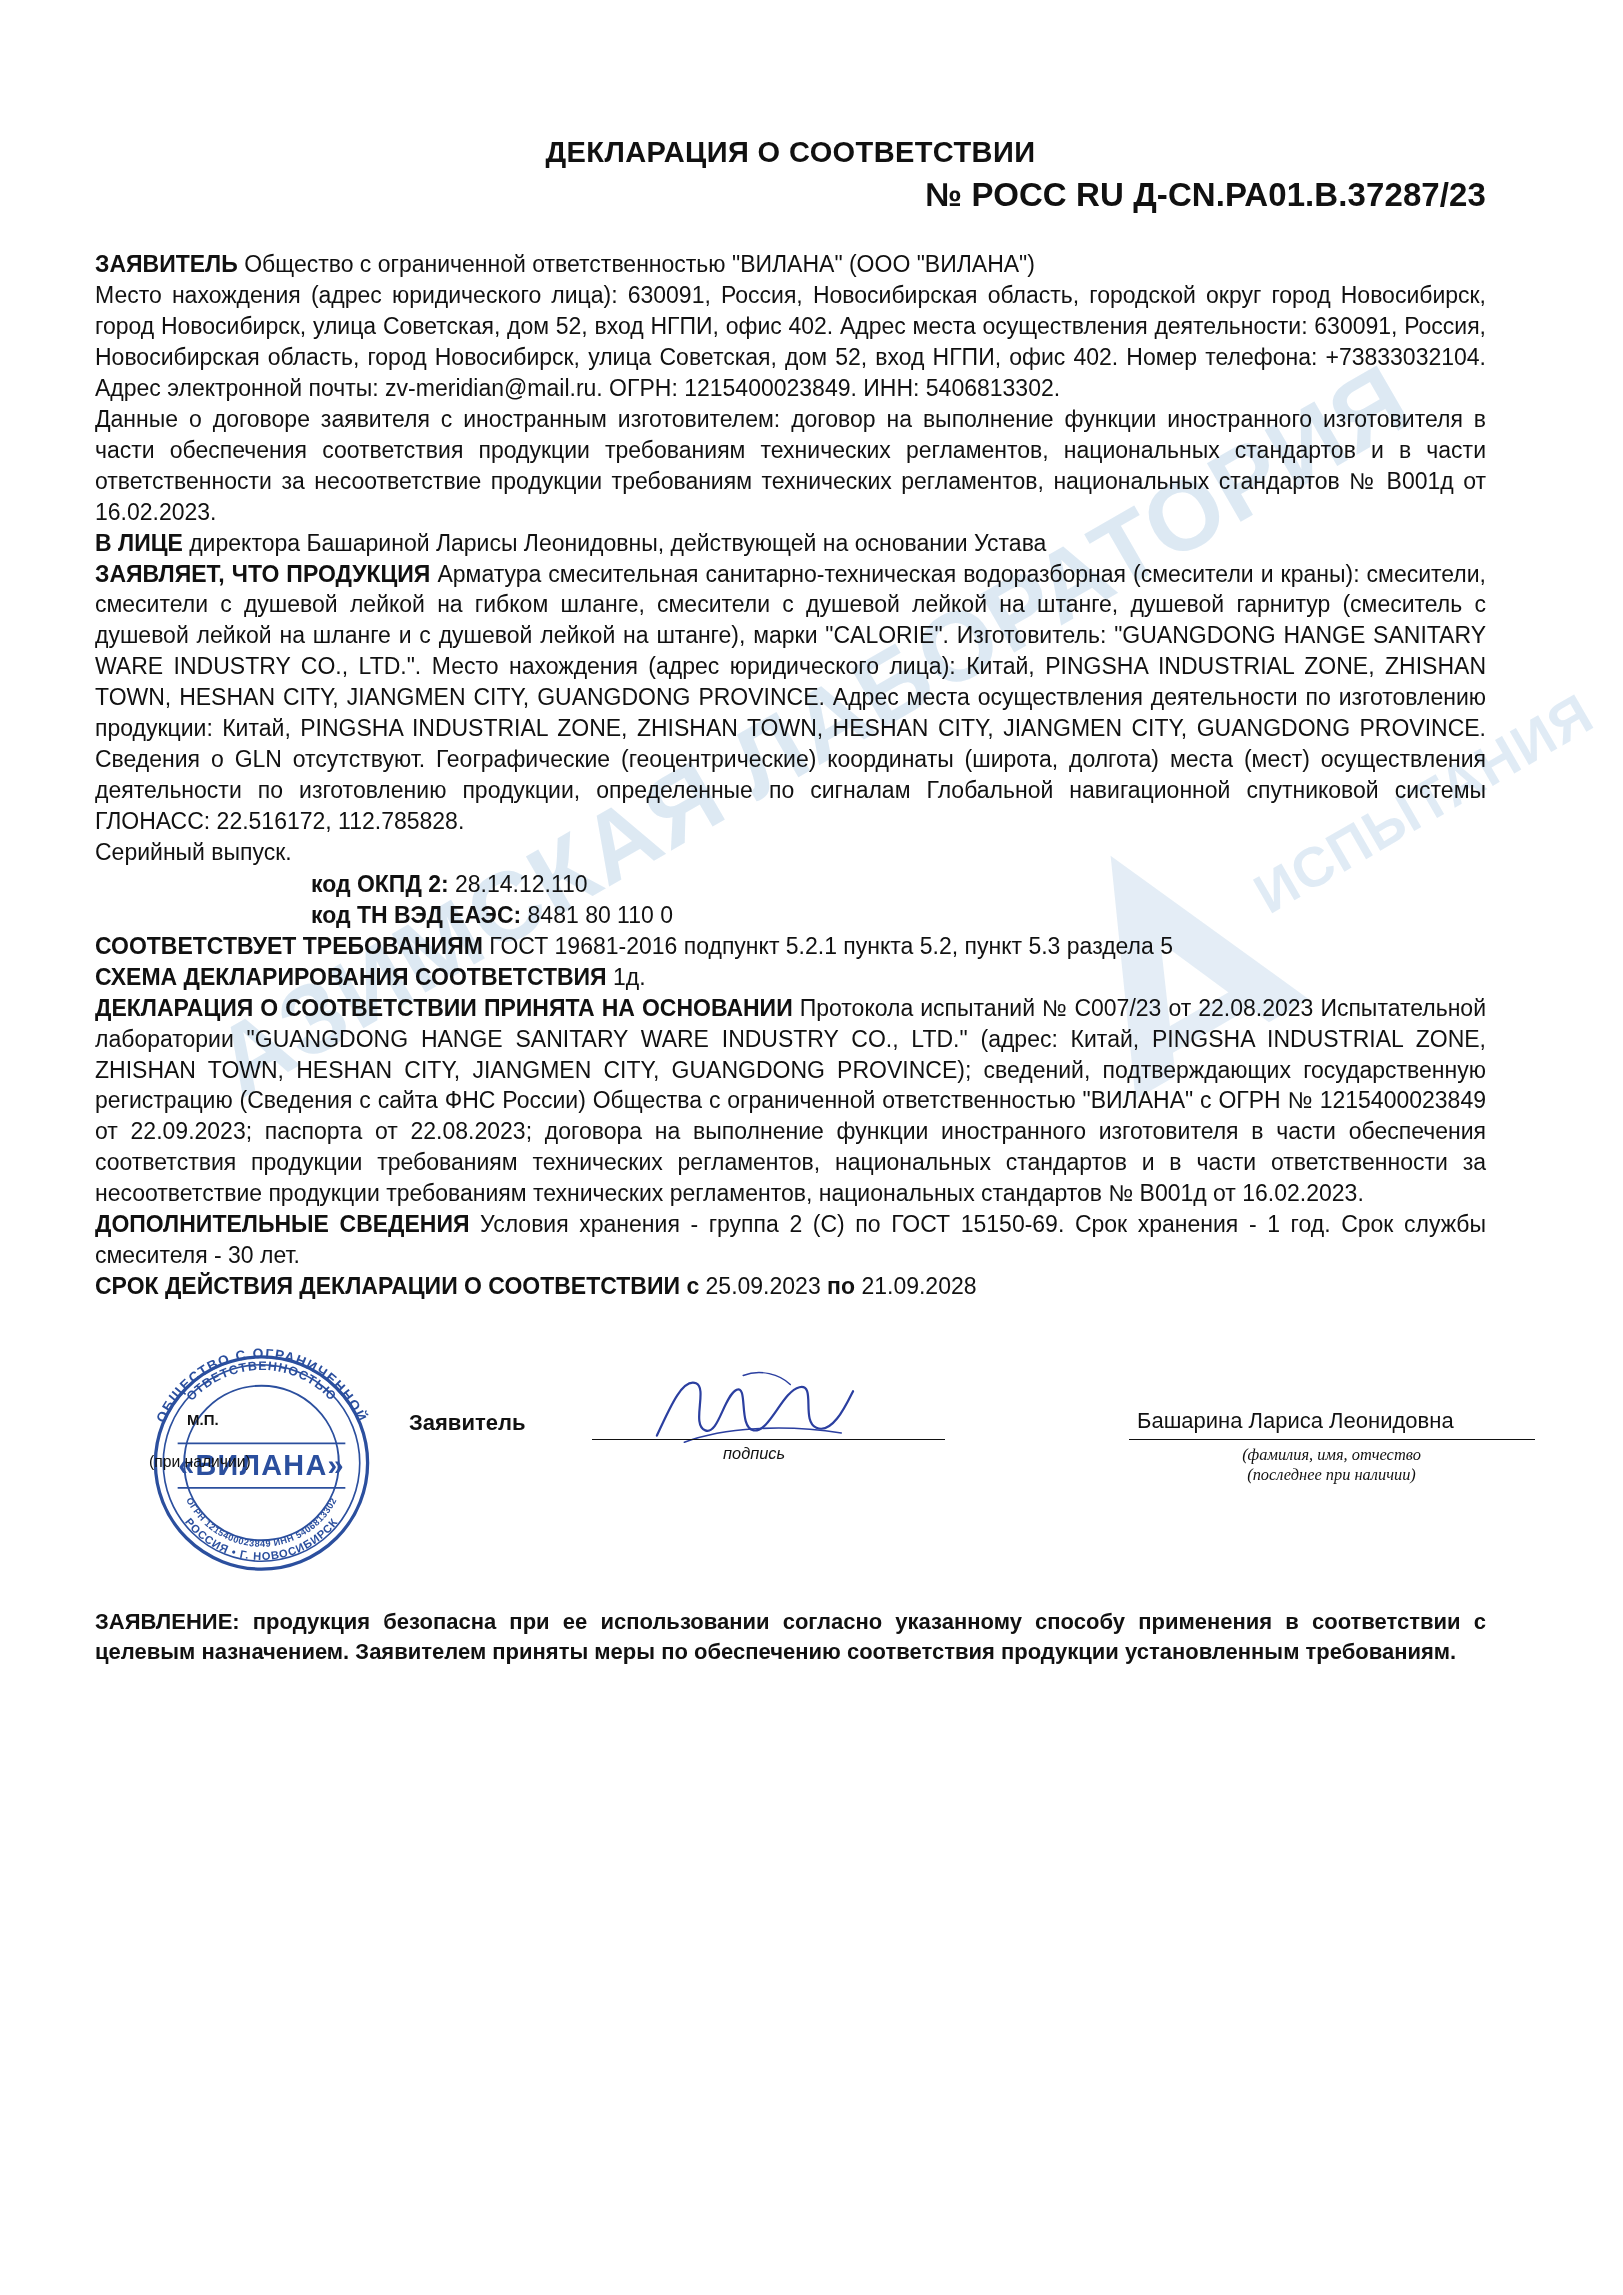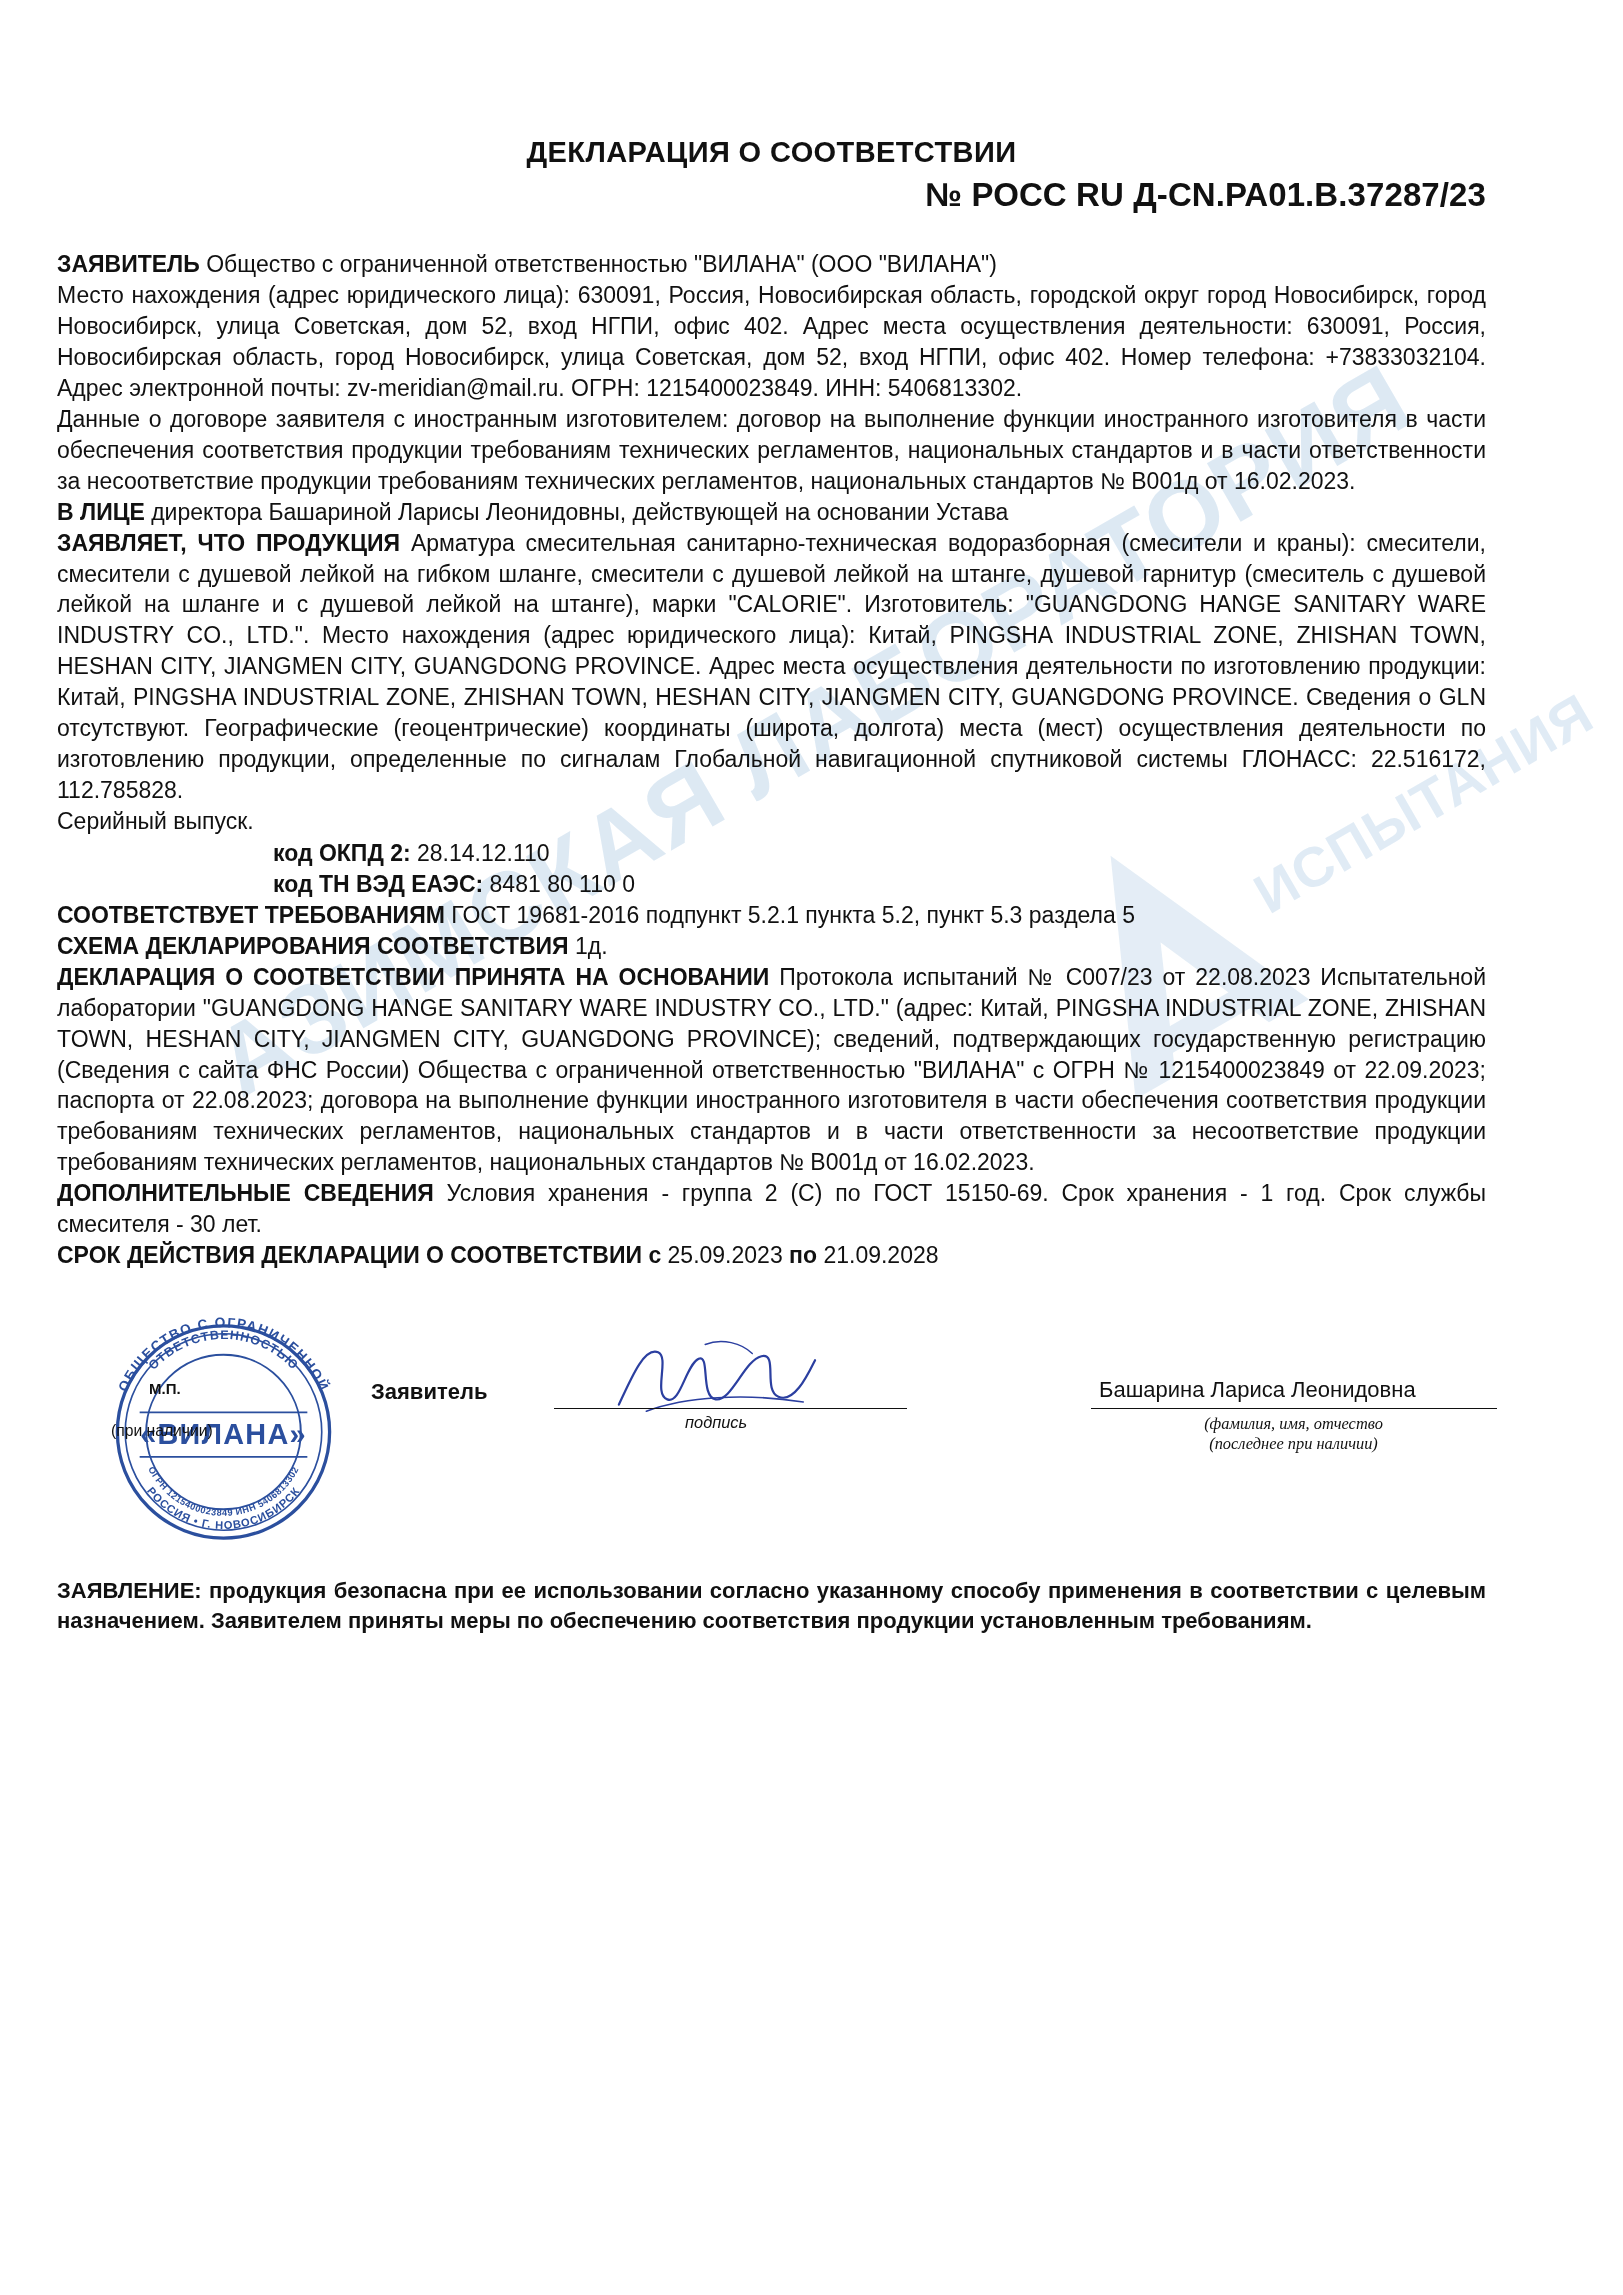--- a/index.html
+++ b/index.html
@@ -58,21 +58,21 @@
     width: 308px;
     height: 308px;
     transform: rotate(-30deg);
     opacity: .55;
   }
 
   
   .content {
     position: relative;
     z-index: 2;
-    padding: 134px 137px 0 57px;
+    padding: 134px 137px 0 95px;
   }
   .doc-title {
     text-align: center;
     font-size: 29px;
     font-weight: 700;
     letter-spacing: 0.4px;
     line-height: 1.28;
   }
   .doc-number {
     text-align: right;

